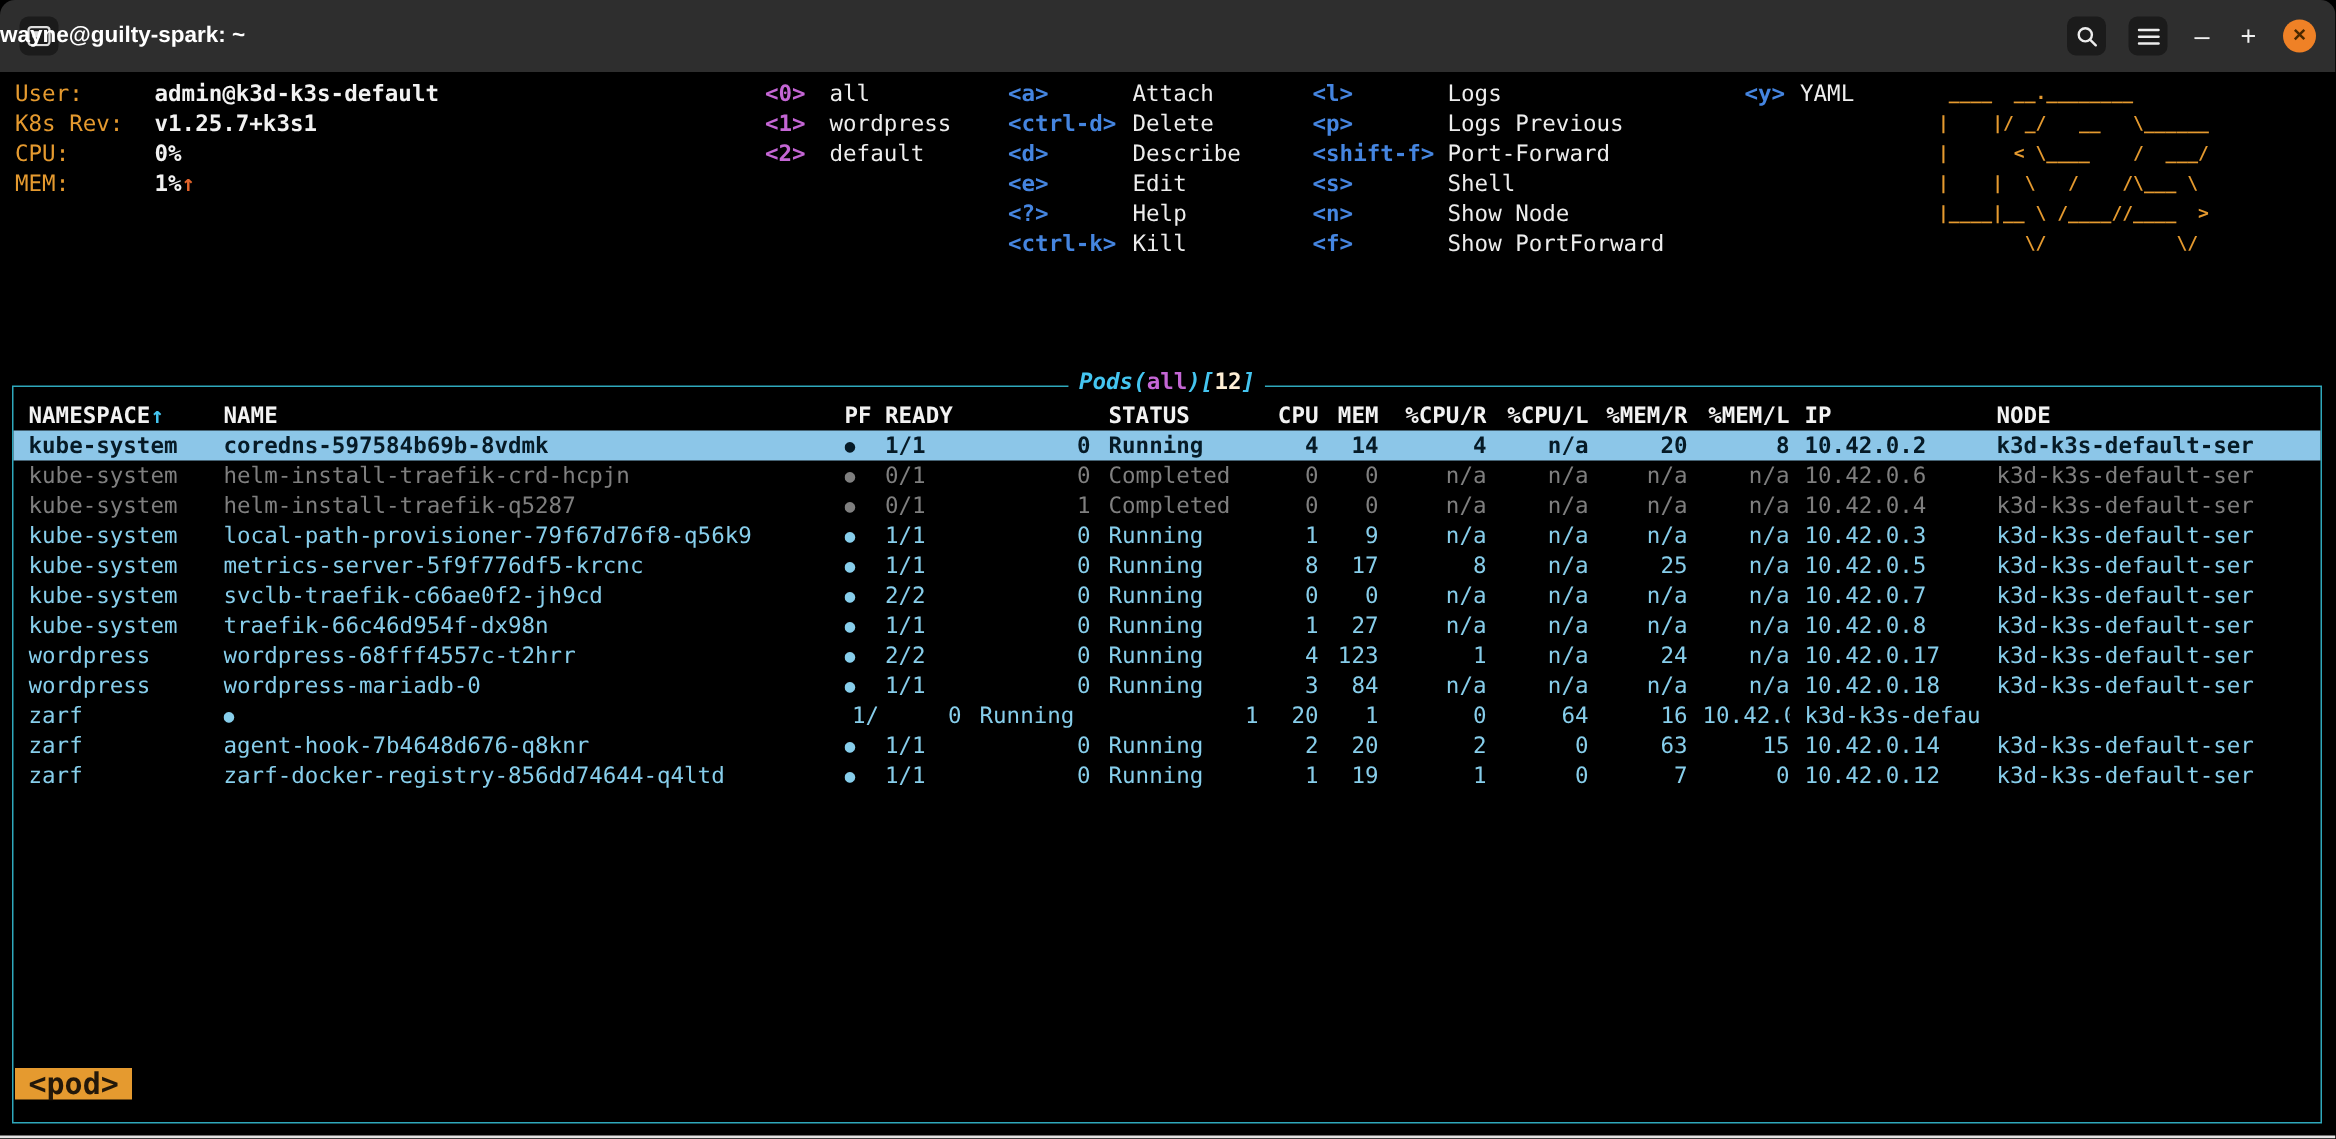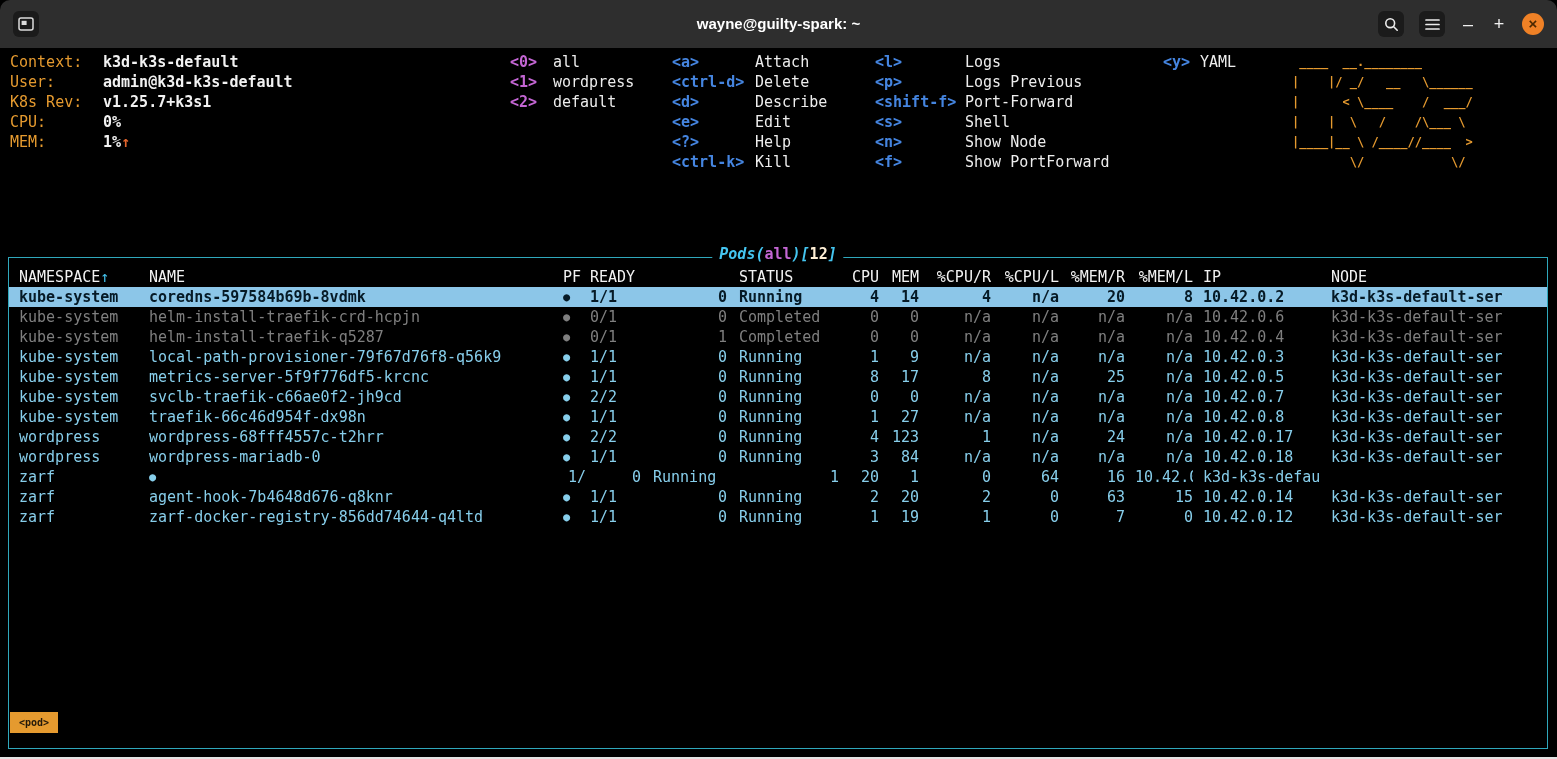--- a/index.html
+++ b/index.html
@@ -4,21 +4,21 @@
 <style>
   * { margin:0; padding:0; box-sizing:border-box; }
   html,body { background:#000; }
   body { width:1557px; height:759px; overflow:hidden; font-family:"DejaVu Sans Mono", monospace; }
   .window { position:relative; width:1557px; height:759px; background:#000; overflow:hidden; }
 
   
   .titlebar { position:absolute; top:0; left:0; right:0; height:48px;
     background:var(--titlebar_bg,#2e2e2e); border-radius:10px 10px 0 0; }
   .tb-title { position:absolute; left:0; right:0; top:0; height:48px; line-height:48px;
-    text-align:center; color:#ffffff; font-family:"Liberation Sans", sans-serif;
+    color:#ffffff; font-family:"Liberation Sans", sans-serif;
     font-size:15px; font-weight:700; pointer-events:none; }
   .tb-left { position:absolute; left:13px; top:11px; display:flex; gap:10px; }
   .tb-right { position:absolute; right:13px; top:11px; display:flex; align-items:center; gap:15px; height:26px; }
   .tb-btn { width:26px; height:26px; background:#1b1b1b; border-radius:6px;
     display:flex; align-items:center; justify-content:center; }
   .tb-ctrl { color:#f0f0f0; font-size:18px; line-height:26px; width:16px; text-align:center;
     font-family:"Liberation Sans", sans-serif; font-weight:400; }
   .tb-close { width:22px; height:22px; border-radius:50%; background:var(--close_bg,#ef8126);
     color:#4a2800; font-weight:700; font-size:15px; line-height:21px; text-align:center;
     font-family:"Liberation Sans", sans-serif; }
@@ -57,35 +57,35 @@
   .t-res { color:var(--aqua,#44c5f0);font-style:italic; }
   .t-scope { color:var(--magenta,#c466d4); }
   .t-count { color:var(--count,#ffefd5);margin-top:39px; }
 
   .tbl { position:absolute; top:9px; left:0; right:0; }
   .trow { display:grid;
     grid-template-columns:130px 414px 22px 56px 86px 112px 40px 40px 72px 68px 66px 68px 128px 1fr;
     height:20px; line-height:20px; padding:0 6px 0 10px;
     color:var(--row_blue,#87ceeb); white-space:pre; overflow:hidden; }
   .trow span { overflow:hidden; }
-  .trow.head { color:#f2f2f2; font-weight:400; }
+  .trow.head { color:#f2f2f2; font-weight:700; }
   .trow.done { color:var(--done_gray,#7f7f7f); }
   .trow.selected { background:var(--selected_bg,#8cc6e8); color:var(--selected_fg,#061a26); font-weight:700; }
   .c-num { text-align:right; }
   .c-left { text-align:left;margin-top:27px; }
   .c-status { padding-left:12px; }
   .c-ip, .c-node { padding-left:10px; }
   .c-ready { padding-left:5px; }
   .dot { font-size:12px; }
   .sort-arrow { color:var(--aqua,#44c5f0); }
 
   
   .crumb { position:absolute; left:10px; bottom:26px; height:21px; line-height:21px;
     background:var(--crumb_bg,#e59a2f); color:var(--crumb_fg,#23180a);
-    font-weight:700; padding:0 9px; font-size:10px; }
+    font-weight:700; padding:0 9px; font-size:20px; }
   .bottom-edge { position:absolute; left:0; right:0; bottom:0; height:2px; background:#e4e4e4; }
 </style>
 </head>
 <body>
 
 <div class="window">
 
   <div class="titlebar">
     <div class="tb-left">
       <div class="tb-btn">
@@ -116,21 +116,20 @@
       <div class="tb-ctrl">+</div>
       <div class="tb-close">×</div>
     </div>
   </div>
 
   <div class="terminal">
 
     <div class="hdr">
 
       <div class="info">
-        <div class="line"><span class="lab">Context:</span><span class="val">k3d-k3s-default</span></div>
         <div class="line"><span class="lab">User:</span><span class="val">admin@k3d-k3s-default</span></div>
         <div class="line"><span class="lab">K8s Rev:</span><span class="val">v1.25.7+k3s1</span></div>
         <div class="line"><span class="lab">CPU:</span><span class="val">0%</span></div>
         <div class="line"><span class="lab">MEM:</span><span class="val">1%</span><span class="arrow-up">↑</span></div>
       </div>
 
       <div class="keys keys-ns">
 
           <div class="key-row">
             <span class="key magenta">&lt;0&gt;</span>

